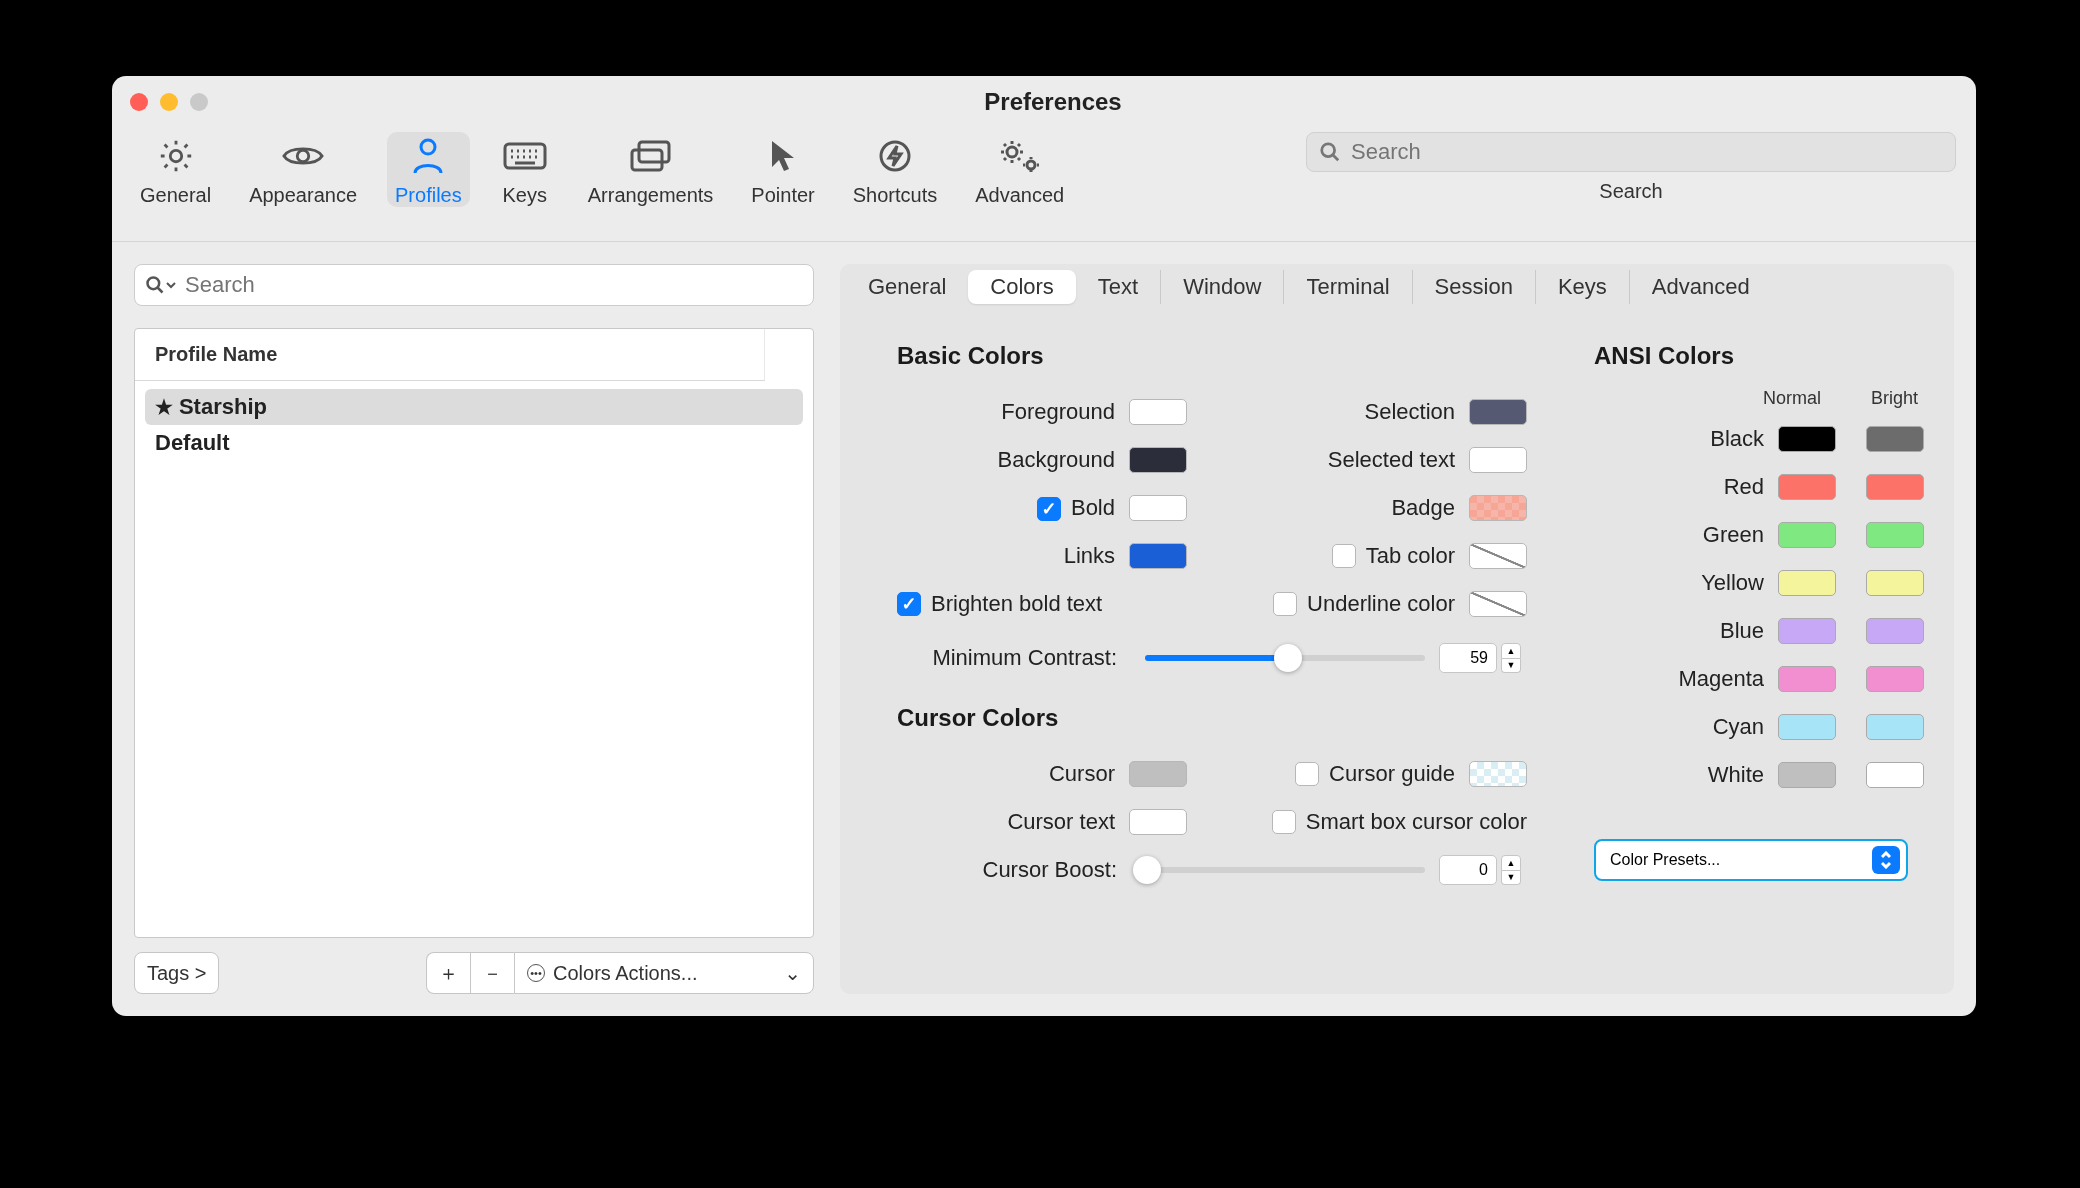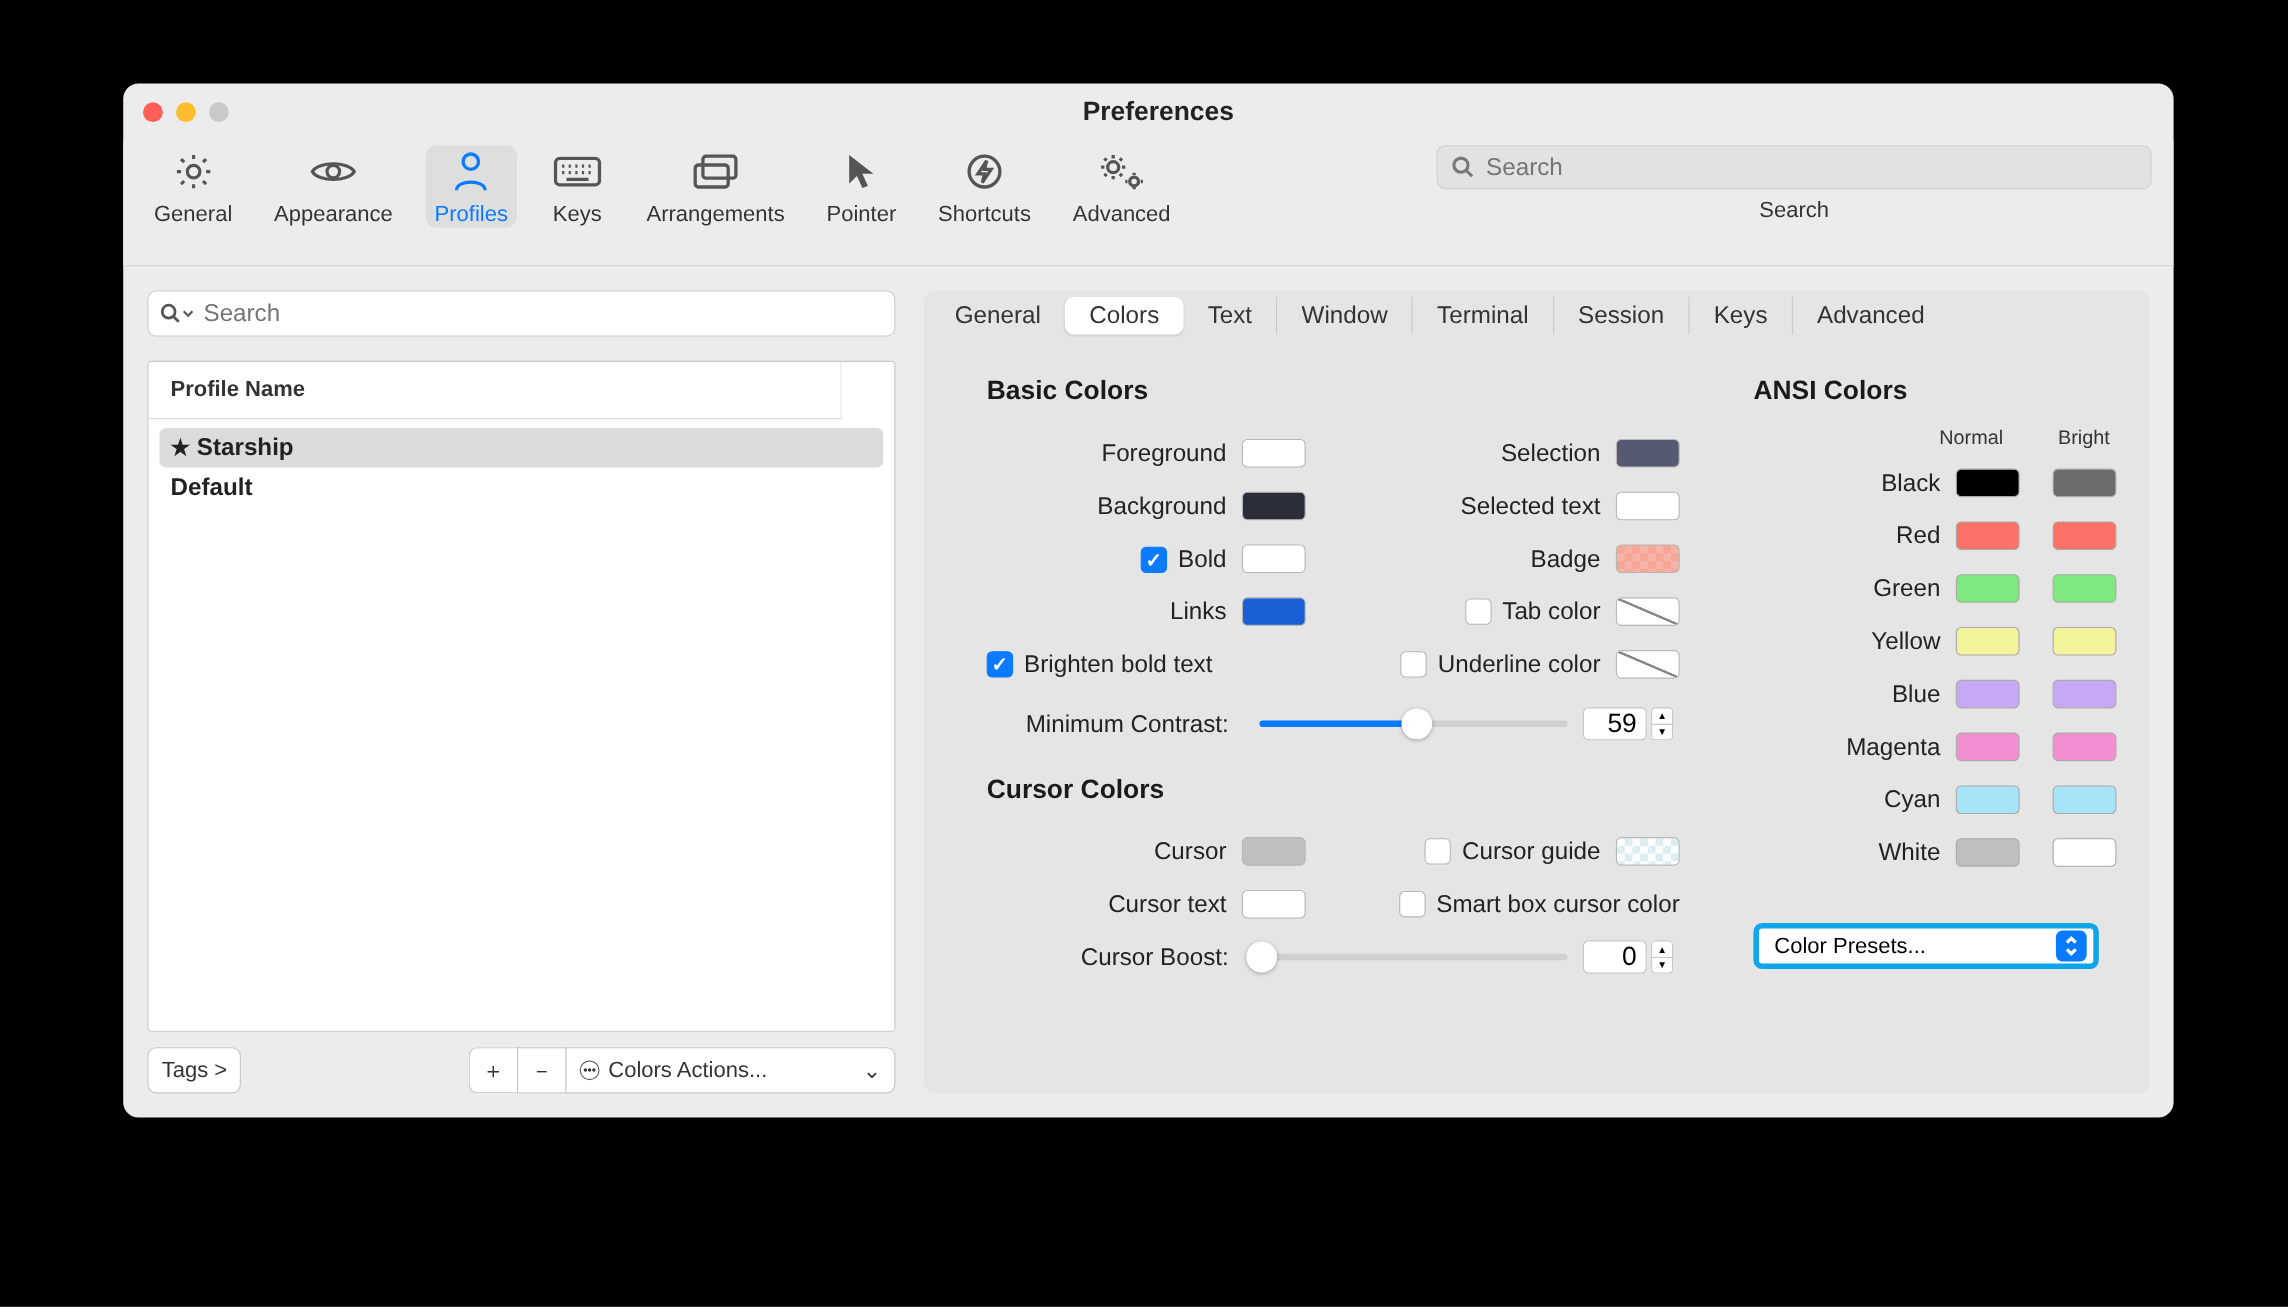--- a/index.html
+++ b/index.html
@@ -72,32 +72,32 @@
       background-size:14px 14px; background-position:0 0,0 7px,7px -7px,-7px 0; background-color:#f7a595;}
   .chk { width:24px; height:24px; border:1px solid #b7b7b7; border-radius:5px; background:#fff; display:flex; align-items:center; justify-content:center; margin-right:10px;}
   .chk.on { background:#0a7aff; border-color:#0a7aff;}
   .chk.on::after { content:"✓"; color:#fff; font-size:18px; font-weight:700;}
   .twoCol { display:flex; }
   .pairL { width:290px; display:flex; justify-content:flex-end; align-items:flex-end;}
   .pairR { width:320px; display:flex; justify-content:flex-end; align-items:center; margin-left:20px;}
   .slider { position:relative; width:280px; height:6px; background:#d0d0d0; border-radius:3px; margin:0 14px;}
   .slider .fill { position:absolute; left:0; top:0; bottom:0; background:#0a7aff; border-radius:3px;}
   .slider .thumb { position:absolute; top:-11px; width:28px; height:28px; background:#fff; border-radius:50%; box-shadow:0 1px 4px rgba(0,0,0,.3);}
-  .numbox { width:58px; height:30px; background:#fff; border:1px solid #c6c6c6; border-radius:5px; text-align:left; padding:0 8px; font-size:24px; display:flex; align-items:center; justify-content:flex-end;}
+  .numbox { width:58px; height:30px; background:#fff; border:1px solid #c6c6c6; border-radius:5px; text-align:left; padding:0 8px; font-size:16px; display:flex; align-items:center; justify-content:flex-end;}
   .stepper { width:20px; height:30px; margin-left:4px; display:flex; flex-direction:column;}
   .stepper div { flex:1; border:1px solid #c6c6c6; background:#fff; font-size:9px; display:flex; align-items:center; justify-content:center;}
   .stepper div:first-child { border-radius:4px 4px 0 0;}
   .stepper div:last-child { border-radius:0 0 4px 4px; border-top:none;}
   .ansiGrid { }
   .ansiHdr { display:flex; justify-content:flex-end; gap:50px; font-size:18px; color:#333; margin:2px 0 6px 0; padding-right:6px;}
   .ansirow { display:flex; align-items:center; height:48px; justify-content:flex-end;}
   .ansirow .albl { font-size:22px; color:#222; margin-right:14px;}
   .aswatch { width:58px; height:26px; border:1px solid #aaa; border-radius:5px;}
   .aswatch + .aswatch { margin-left:30px;}
-  .preset { margin-top:40px; width:314px; height:42px; background:#fff; border:5px solid #0ea5e9; border-radius:8px; display:flex; align-items:center; padding:0 6px 0 14px; font-size:20px;}
+  .preset { margin-top:40px; width:314px; height:42px; background:#fff; border:2px solid #0ea5e9; border-radius:8px; display:flex; align-items:center; padding:0 6px 0 14px; font-size:16px;}
   .preset .chev { margin-left:auto; width:28px; height:28px; background:#0a7aff; border-radius:6px; display:flex; align-items:center; justify-content:center;}
   .preset .chev svg { stroke:#fff; stroke-width:3; fill:none;}
 </style>
 </head>
 <body>
 
 <div class="window">
   <div class="titlebar">
     <div class="traffic">
       <div class="tl red"></div>

